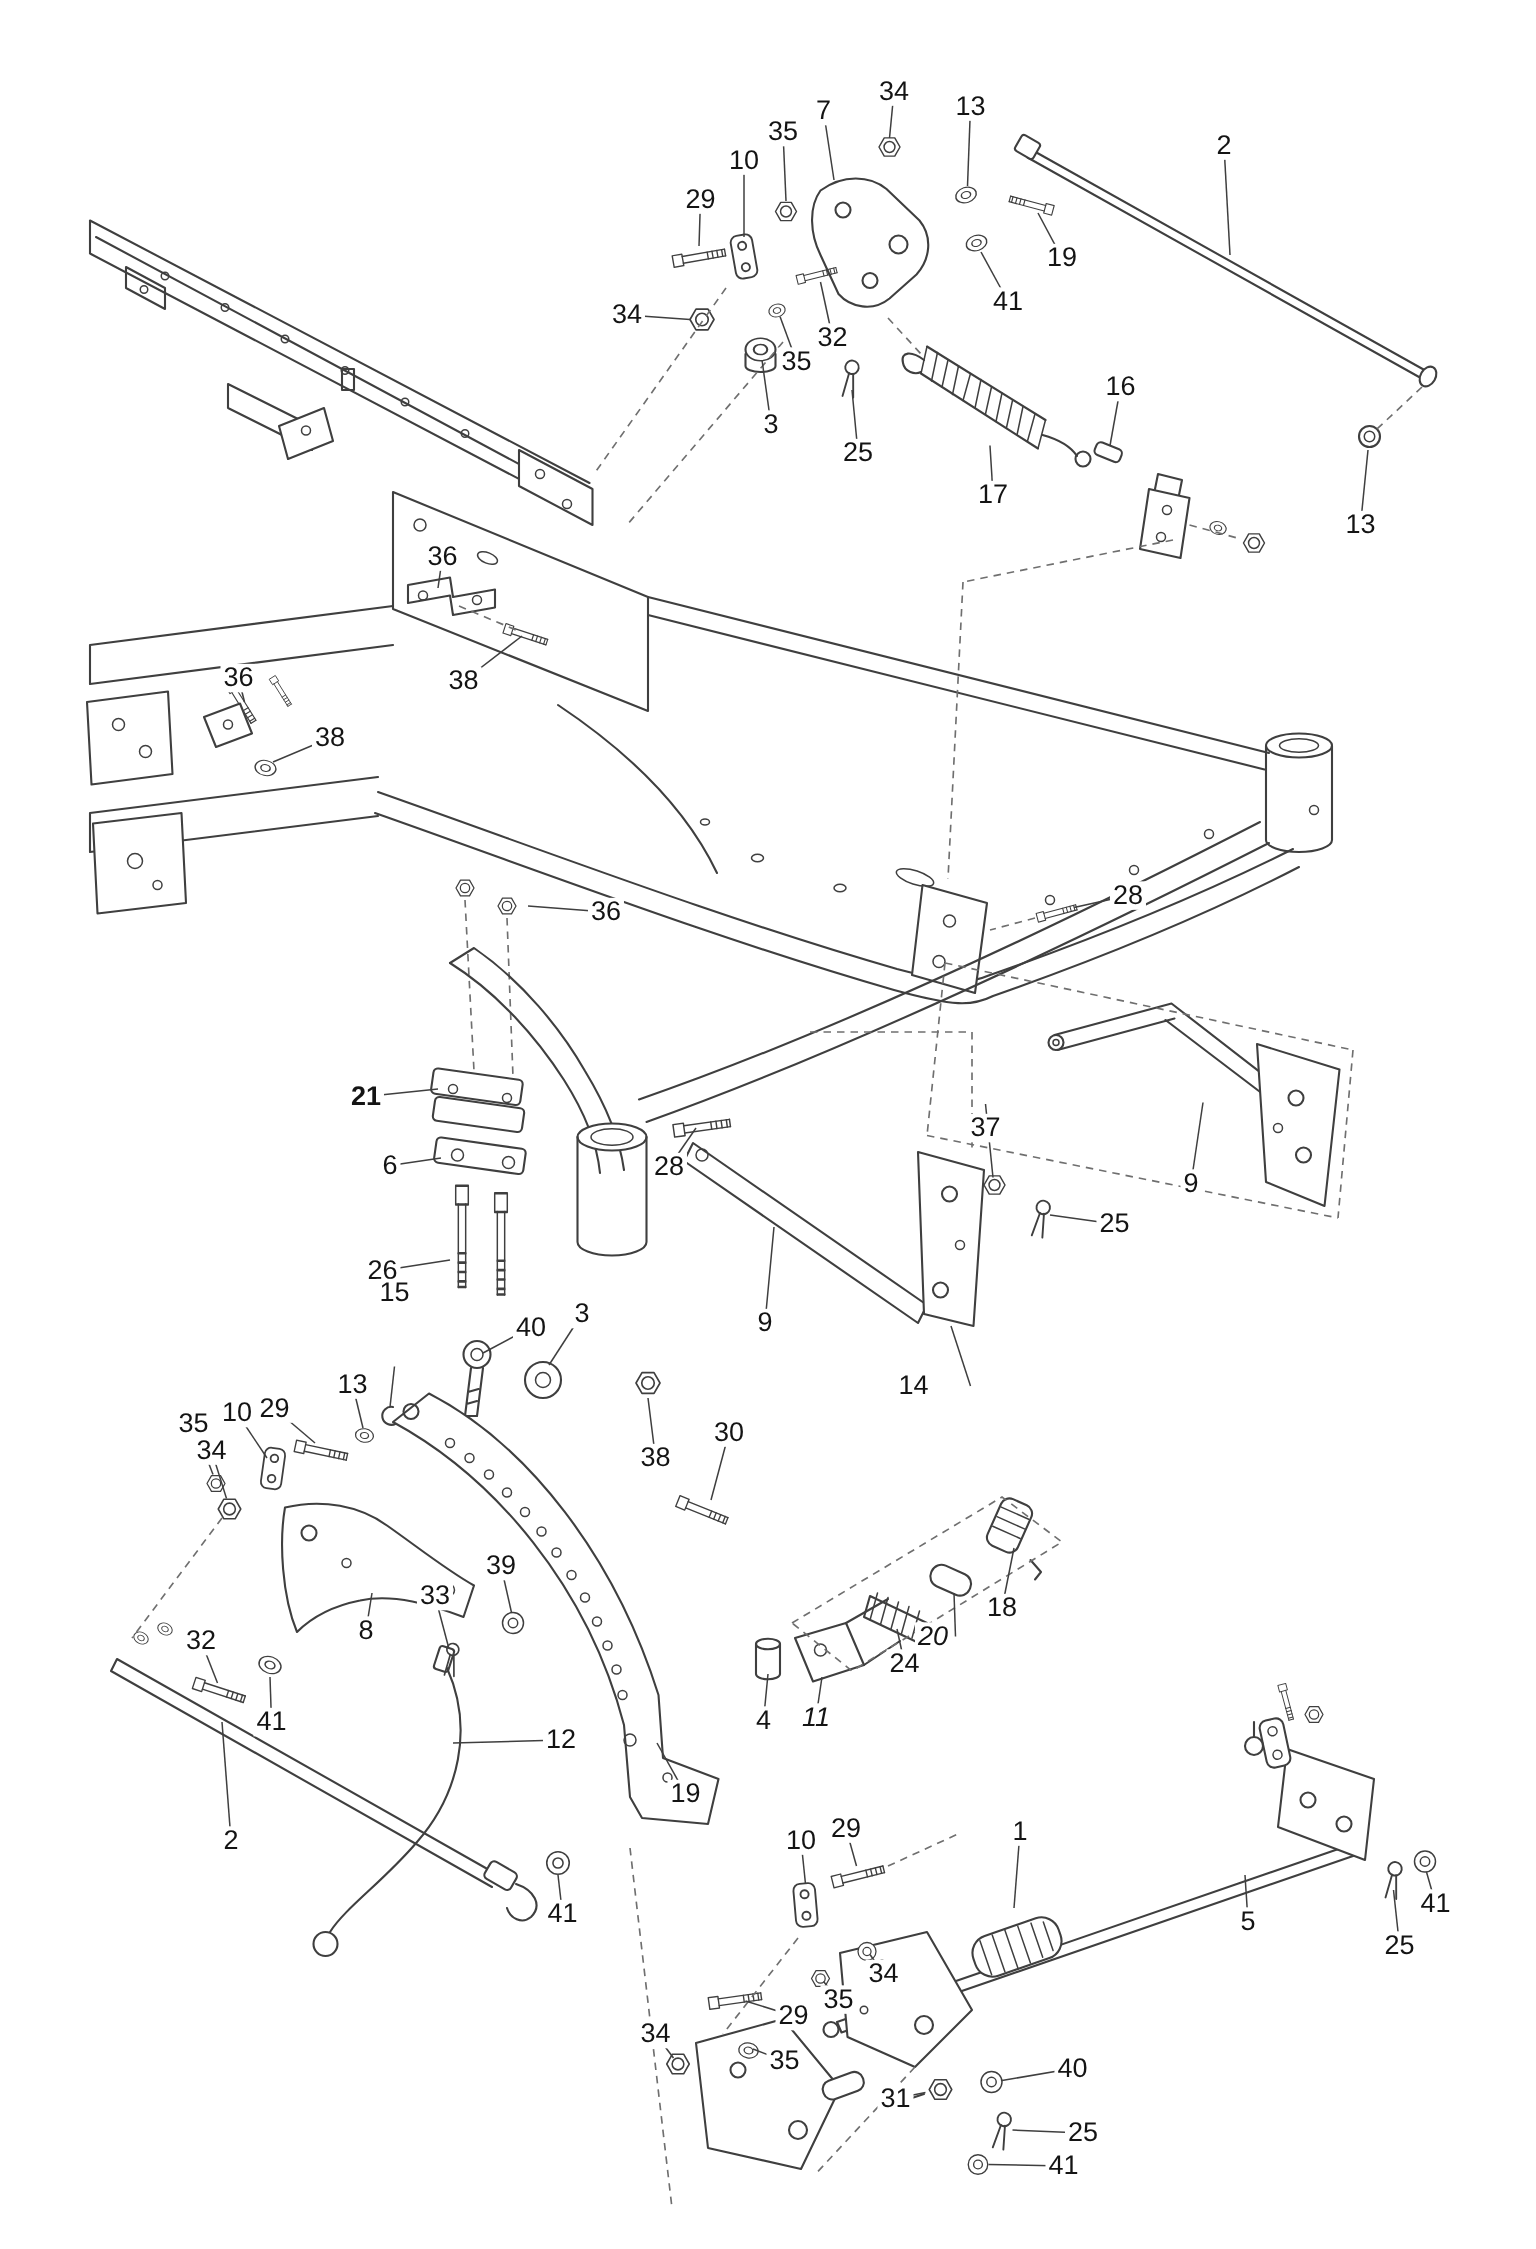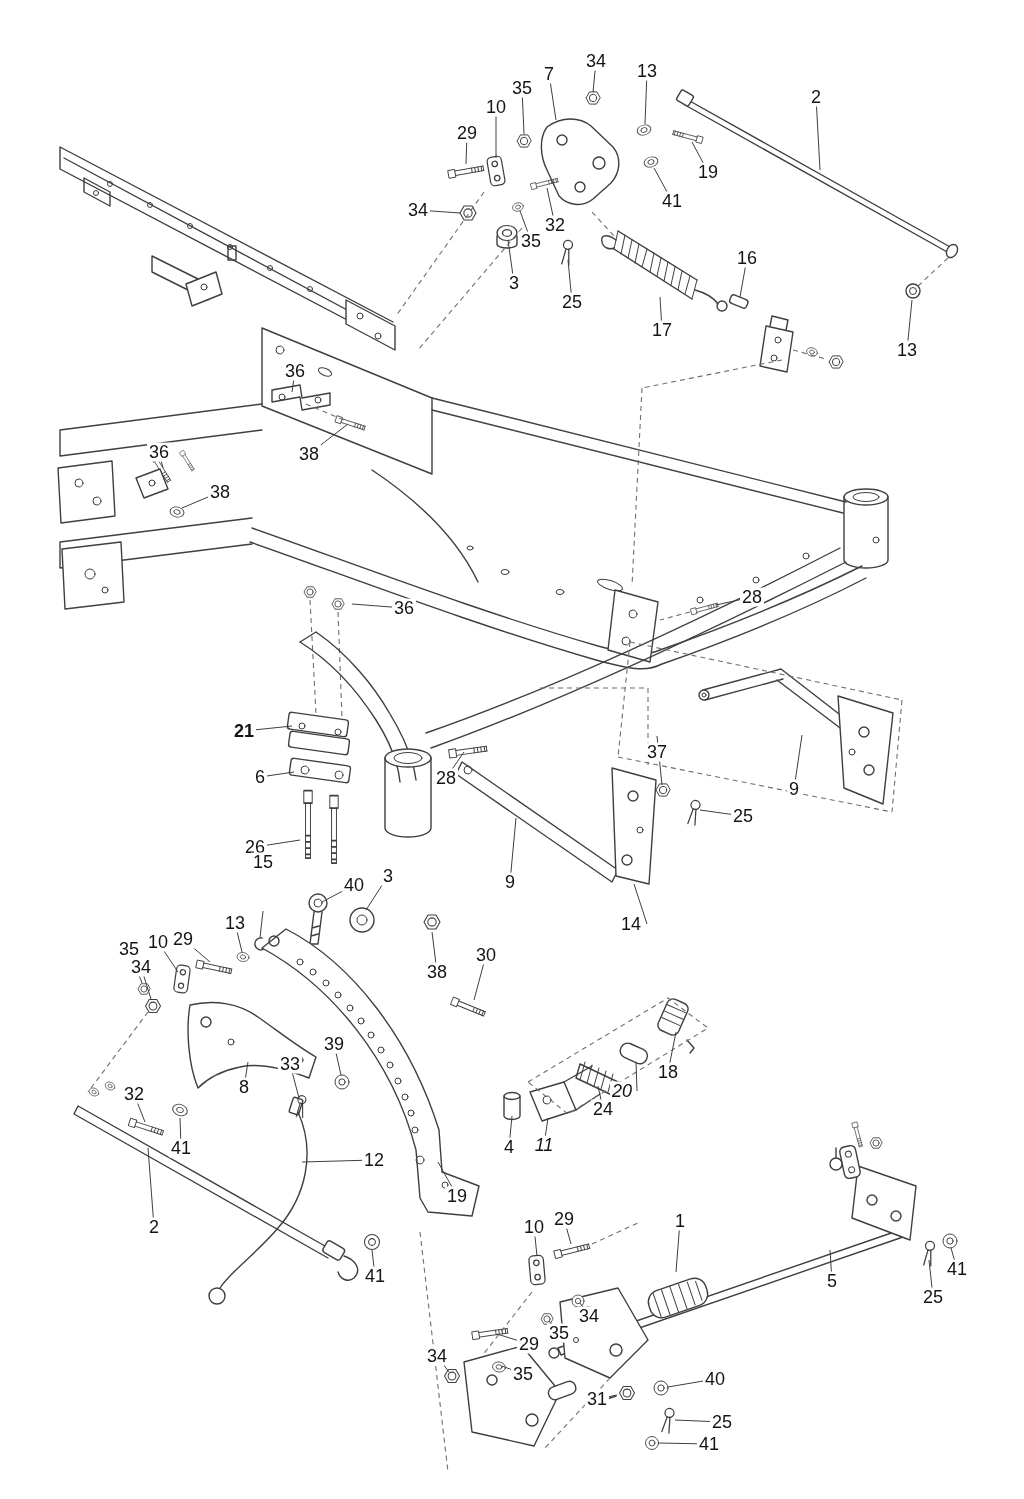--- a/index.html
+++ b/index.html
@@ -436,21 +436,21 @@
       <div class="callout" style="left: 404px; top: 608px;">36</div>
       <div class="callout" style="left: 752px; top: 597px;">28</div>
       <div class="callout" style="left: 244px; top: 731px; font-weight: bold;">21</div>
       <div class="callout" style="left: 260px; top: 777px;">6</div>
       <div class="callout" style="left: 446px; top: 778px;">28</div>
       <div class="callout" style="left: 657px; top: 736px; margin-top: 16px;">37</div>
       <div class="callout" style="left: 794px; top: 789px;">9</div>
       <div class="callout" style="left: 743px; top: 816px;">25</div>
       <div class="callout" style="left: 255px; top: 847px;">26</div>
       <div class="callout" style="left: 510px; top: 882px;">9</div>
-      <div class="callout" style="left: 631px; top: 924px; text-align: center;">14</div>
+      <div class="callout" style="left: 609px; top: 924px; text-align: center;">14</div>
       <div class="callout" style="left: 354px; top: 885px;">40</div>
       <div class="callout" style="left: 388px; top: 876px;">3</div>
       <div class="callout" style="left: 263px; top: 862px;">15</div>
       <div class="callout" style="left: 235px; top: 923px;">13</div>
       <div class="callout" style="left: 183px; top: 939px;">29</div>
       <div class="callout" style="left: 158px; top: 942px;">10</div>
       <div class="callout" style="left: 129px; top: 949px;">35</div>
       <div class="callout" style="left: 141px; top: 967px;">34</div>
       <div class="callout" style="left: 437px; top: 972px;">38</div>
       <div class="callout" style="left: 486px; top: 955px;">30</div>

